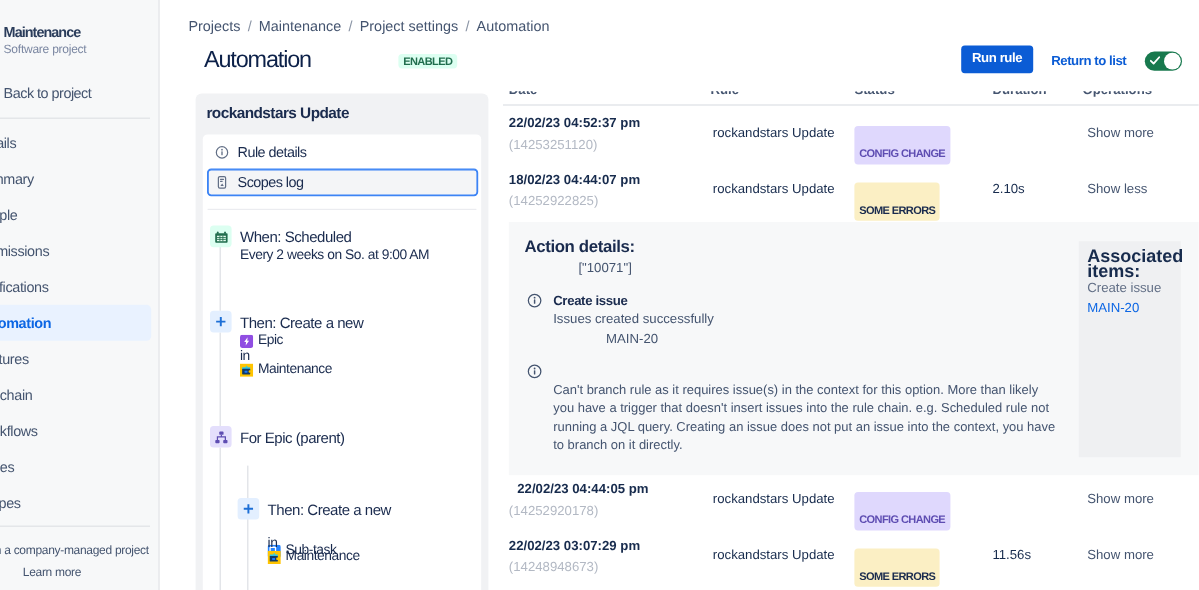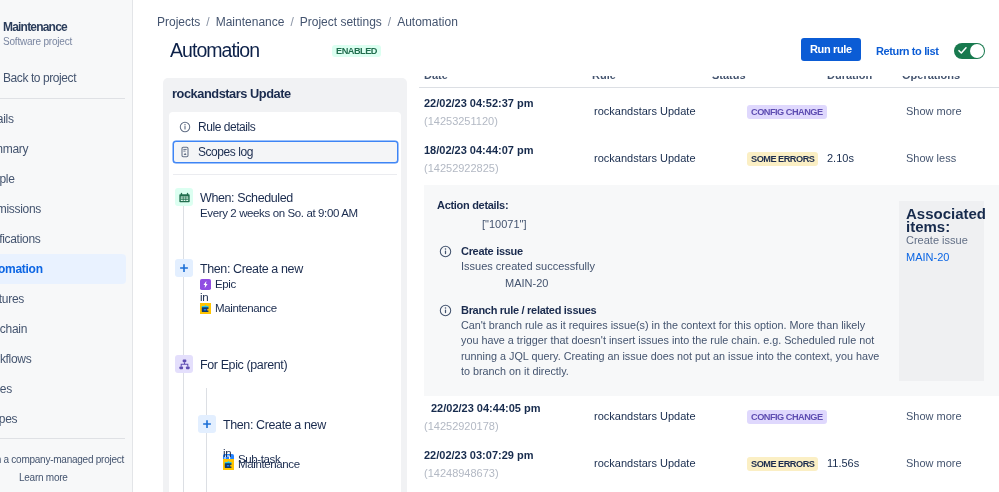--- a/index.html
+++ b/index.html
@@ -67,27 +67,27 @@
   
   .audit { position:absolute; left:285px; top:56px; width:580px; height:436px; overflow:hidden; }
   .au-head { position:absolute; left:0; top:0; width:580px; height:32px; border-bottom:1px solid #DCDFE4; }
   .au-hcell { position:absolute; top:12px; font-size:11px; font-weight:700; color:#44546F; line-height:14px;}
   .au-row { position:absolute; left:0; width:580px; }
   .au-date { position:absolute; font-size:11px; font-weight:700; color:#172B4D; line-height:15px; white-space:nowrap;}
   .au-id { position:absolute; font-size:11px; color:#B3B9C4; line-height:15px; white-space:nowrap;}
   .au-rule { position:absolute; font-size:11px; color:#172B4D; line-height:15px; white-space:nowrap;}
   .au-dur { position:absolute; font-size:11px; color:#172B4D; line-height:15px; white-space:nowrap;}
   .au-op { position:absolute; font-size:11px; color:#44546F; line-height:15px; white-space:nowrap;}
-  .lozenge { position:absolute; font-size:9.2px; font-weight:700; letter-spacing:-0.5px; padding:0 4px; height:14px;
-             border-radius:3px; line-height:14.5px;margin-left:35px;}
+  .lozenge { position:absolute; font-size:9.2px; font-weight:700; letter-spacing:-0.5px; padding:16px 4px; height:14px;
+             border-radius:3px; line-height:14.5px;}
   .lz-config { background:#DFD8FD; color:#5E4DB2; }
   .lz-errors { background:#FBEFC4; color:#1A2B4E; }
 
   .expand { position:absolute; left:5px; width:575px; background:#F7F8F9; }
-  .ex-label { position:absolute; font-size:11px; font-weight:700; color:#1A2B4E; letter-spacing:-0.3px; line-height:15px;text-align:right;}
+  .ex-label { position:absolute; font-size:14px; font-weight:700; color:#1A2B4E; letter-spacing:-0.3px; line-height:15px;text-align:right;}
   .ex-val { position:absolute; font-size:11px; color:#44546F; line-height:15px;}
   .ex-item-t { position:absolute; font-size:11px; font-weight:700; color:#1A2B4E; letter-spacing:-0.3px; line-height:15px;}
   .ex-item-s { position:absolute; font-size:11px; color:#44546F; line-height:15px;}
   .ex-item-k { position:absolute; font-size:11px; color:#44546F; line-height:15px;}
   .ex-para { position:absolute; font-size:10.8px; color:#44546F; line-height:15.3px; width:424px;}
   .assoc { position:absolute; background:#EFF0F2; }
   .assoc-t { position:absolute; font-size:15px; font-weight:700; color:#172B4D; line-height:13px; width:70px;}
   .assoc-s { position:absolute; font-size:11px; color:#626F86; line-height:15px;}
   .assoc-k { position:absolute; font-size:11px; color:#0C66E4; line-height:15px;}
   .sticky-mask { position:absolute; left:268px; top:0; width:731px; height:76px; background:#fff; z-index:2; }
@@ -201,21 +201,20 @@
                 <rect x="7.25" y="6.7" width="1.5" height="4.6" rx="0.7" fill="#44546F"></rect>
               </svg></div>
             <div class="ex-item-t" style="left:37px; top:59px;">Create issue</div>
             <div class="ex-item-s" style="left:37px; top:74px;">Issues created successfully</div>
             <div class="ex-item-k" style="left:81px; top:91px;">MAIN-20</div>
             <div style="position:absolute;left:15px;top:118px;"><svg width="13" height="13" viewBox="0 0 16 16">
                 <circle cx="8" cy="8" r="6.4" fill="none" stroke="#44546F" stroke-width="1.3"></circle>
                 <circle cx="8" cy="5" r="0.95" fill="#44546F"></circle>
                 <rect x="7.25" y="6.7" width="1.5" height="4.6" rx="0.7" fill="#44546F"></rect>
               </svg></div>
-            <div class="ex-item-t" style="left:37px; top:118px;">Branch rule / related issues</div>
             <div class="ex-para" style="left:37px; top:133px;">Can't branch rule as it requires issue(s) in the context for this option. More than likely you have a trigger that doesn't insert issues into the rule chain. e.g. Scheduled rule not running a JQL query. Creating an issue does not put an issue into the context, you have to branch on it directly.</div>
             <div class="assoc" style="left:475px; top:16px; width:85px; height:180px;">
               <div class="assoc-t" style="left:7px; top:6px;">Associated items:</div>
               <div class="assoc-s" style="left:7px; top:32px;">Create issue</div>
               <div class="assoc-k" style="left:7px; top:49px;">MAIN-20</div>
             </div>
           </div>
           <div class="au-row" style="top:340px; height:47px;">
             <div class="au-date" style="left:0; top:5px;margin-left:12px;">22/02/23 04:44:05 pm</div>
             <div class="au-id" style="left:5px; top:23px;">(14252920178)</div>

